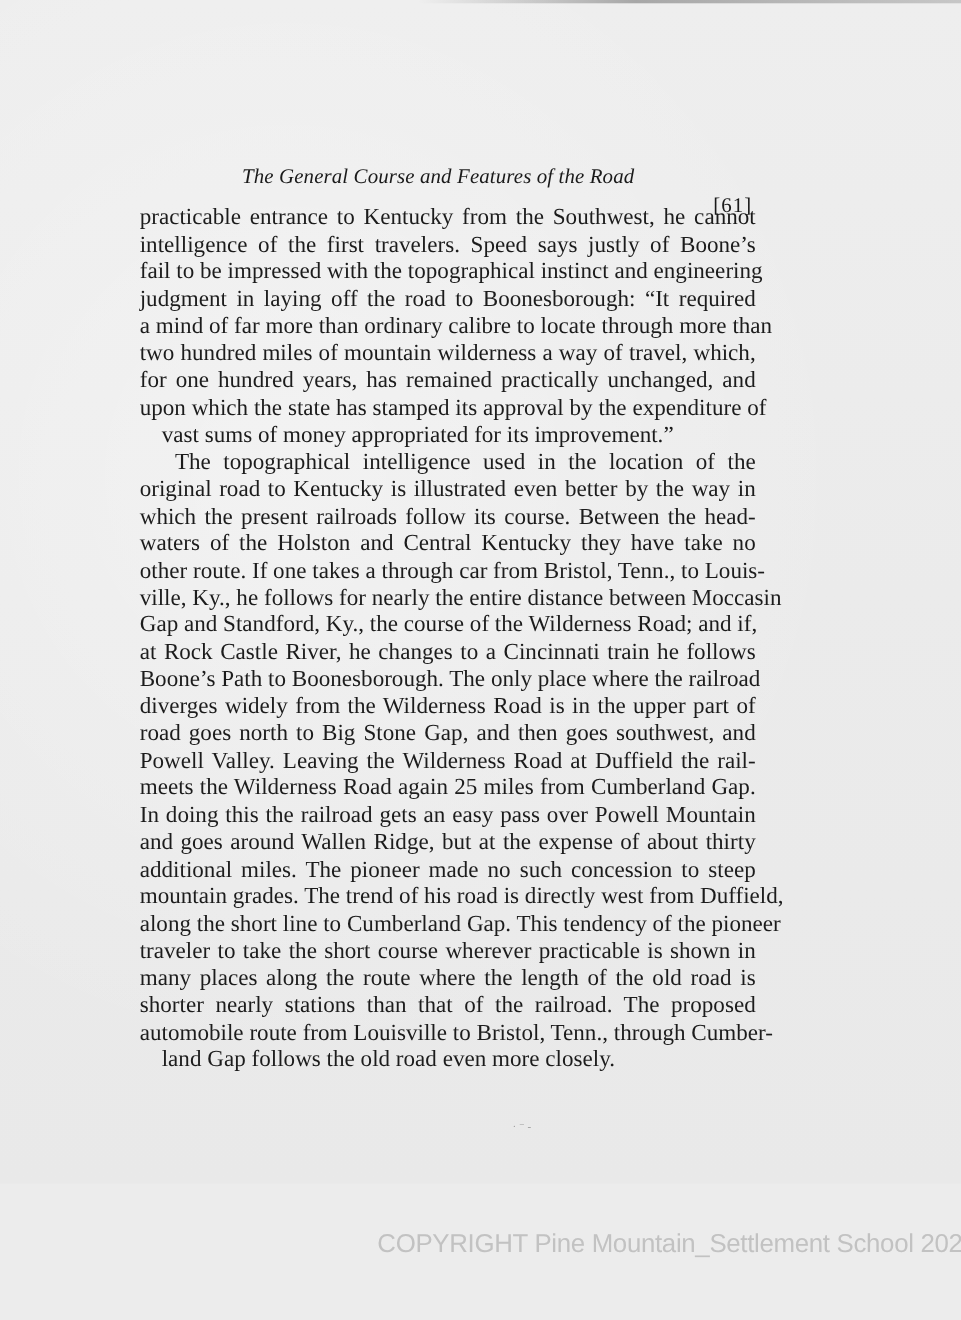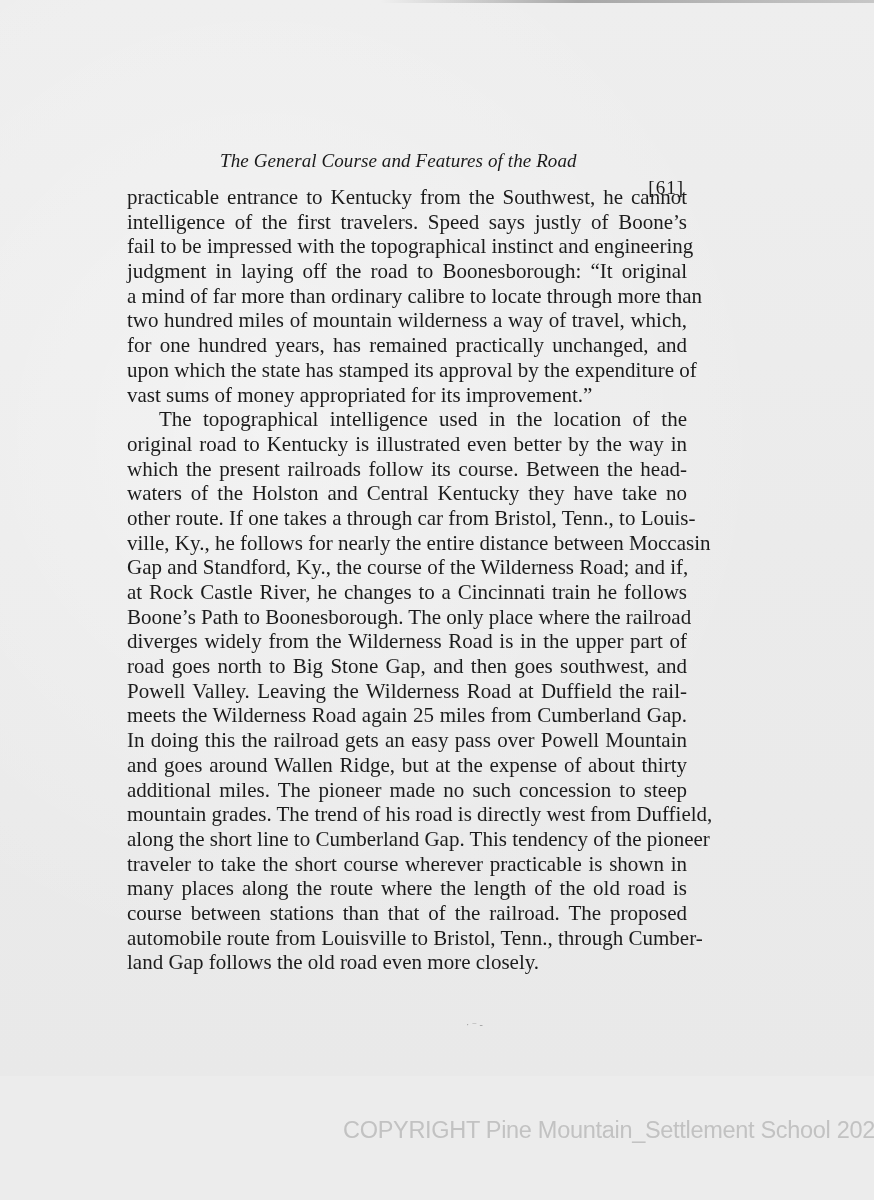--- a/index.html
+++ b/index.html
@@ -65,20 +65,21 @@
       height: 24.7px;
       line-height: 24.7px;
       font-size: 21px;
       text-align: justify;
       text-align-last: justify;
       white-space: nowrap;
       overflow: visible;
     }
     .line.last {
       text-align-last: left;
+      margin-left: 20px;
     }
     .line.indent {
       padding-left: 32px;
     }
     .watermark {
       position: absolute;
       left: 343px;
       top: 1117px;
       font-family: "Liberation Sans", "DejaVu Sans", sans-serif;
       font-size: 23.5px;
@@ -106,21 +107,21 @@
   <div class="running-head">
     <span class="running-title">The General Course and Features of the Road</span>
     <span class="page-number">[61]</span>
   </div>
 
   <div class="body-text">
     <div>
       <span class="line">practicable entrance to Kentucky from the Southwest, he cannot</span>
       <span class="line">intelligence of the first travelers.  Speed says justly of Boone’s</span>
       <span class="line">fail to be impressed with the topographical instinct and engineering</span>
-      <span class="line">judgment in laying off the road to Boonesborough: “It original</span>
+      <span class="line">judgment in laying off the road to Boonesborough: “It required</span>
       <span class="line">a mind of far more than ordinary calibre to locate through more than</span>
       <span class="line">two hundred miles of mountain wilderness a way of travel, which,</span>
       <span class="line">for one hundred years, has remained practically unchanged, and</span>
       <span class="line">upon which the state has stamped its approval by the expenditure of</span>
       <span class="line last">vast sums of money appropriated for its improvement.”</span>
     </div>
     <div>
       <span class="line indent">The topographical intelligence used in the location of the</span>
       <span class="line">original road to Kentucky is illustrated even better by the way in</span>
       <span class="line">which the present railroads follow its course.  Between the head-</span>
@@ -134,21 +135,21 @@
       <span class="line">road goes north to Big Stone Gap, and then goes southwest, and</span>
       <span class="line">Powell Valley.  Leaving the Wilderness Road at Duffield the rail-</span>
       <span class="line">meets the Wilderness Road again 25 miles from Cumberland Gap.</span>
       <span class="line">In doing this the railroad gets an easy pass over Powell Mountain</span>
       <span class="line">and goes around Wallen Ridge, but at the expense of about thirty</span>
       <span class="line">additional miles.  The pioneer made no such concession to steep</span>
       <span class="line">mountain grades.  The trend of his road is directly west from Duffield,</span>
       <span class="line">along the short line to Cumberland Gap.  This tendency of the pioneer</span>
       <span class="line">traveler to take the short course wherever practicable is shown in</span>
       <span class="line">many places along the route where the length of the old road is</span>
-      <span class="line">course between stations than that of the railroad.  The proposed</span>
+      <span class="line">shorter nearly stations than that of the railroad.  The proposed</span>
       <span class="line">automobile route from Louisville to Bristol, Tenn., through Cumber-</span>
       <span class="line last">land Gap follows the old road even more closely.</span>
     </div>
   </div>
 
   <div class="stray-mark">· ⁻ ‐</div>
 
   <div class="watermark">COPYRIGHT Pine Mountain_Settlement School 2020</div>
 </div>
 

